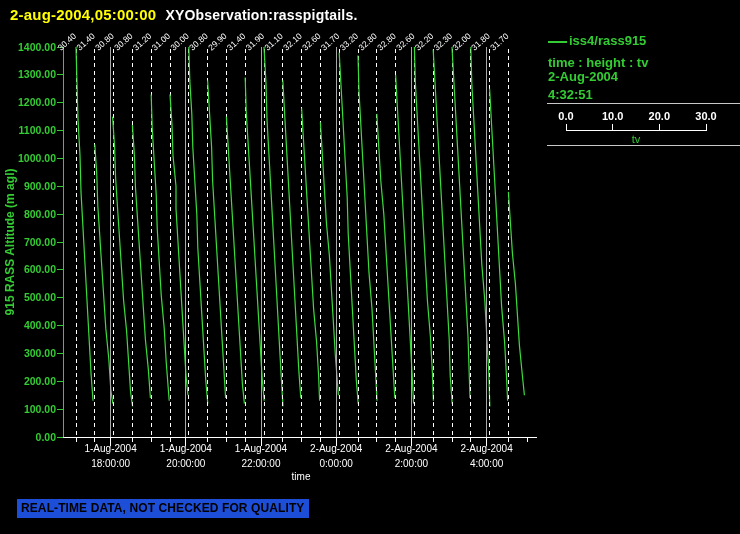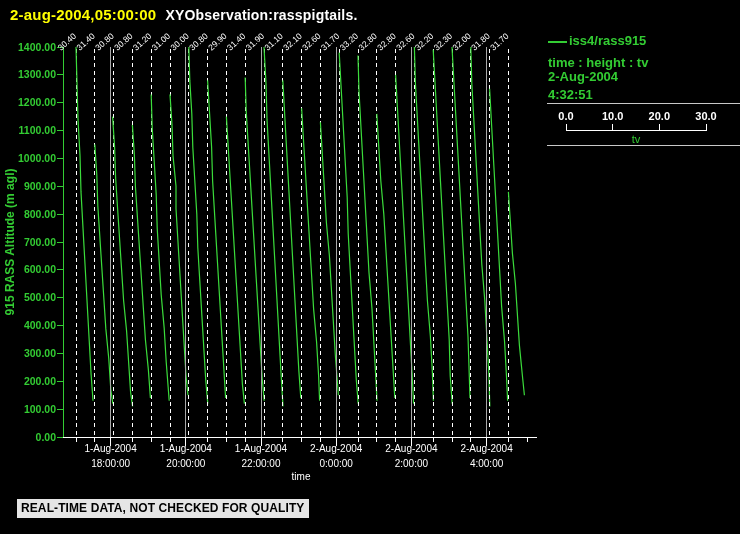--- a/index.html
+++ b/index.html
@@ -5,21 +5,21 @@
   html,body{margin:0;padding:0;background:#000;}
   #screen{position:relative;width:740px;height:534px;background:#000;overflow:hidden;
           font-family:"Liberation Sans",sans-serif;}
   #title-bar{position:absolute;left:10px;top:6px;white-space:nowrap;}
   #title-timestamp{color:#ffff00;font-size:15px;font-weight:bold;letter-spacing:.2px;}
   #title-name{color:#ffffff;font-size:14px;font-weight:bold;margin-left:9px;letter-spacing:.2px;}
   #plot-svg{position:absolute;left:0;top:0;}
   .legend{position:absolute;left:548px;top:30px;width:190px;color:#33cc33;font-size:13px;}
   .legend-row{position:absolute;left:0;white-space:nowrap;font-weight:bold;}
   .series-dash{display:inline-block;width:19px;border-top:2px solid #33cc33;vertical-align:middle;margin-right:2px;}
-  #banner{position:absolute;left:17px;top:499px;background:#e5e5e5;color:#000000;
+  #banner{position:absolute;left:17px;top:499px;background:#1d4ed8;color:#000000;
           font-size:12px;font-weight:bold;padding:2px 5px 3px 4px;white-space:nowrap;letter-spacing:.1px;}
 </style>
 </head>
 <body>
 
 <div id="screen">
 
   <div id="title-bar">
     <span id="title-timestamp">2-aug-2004,05:00:00</span><span id="title-name">XYObservation:rasspigtails.</span>
   </div>

